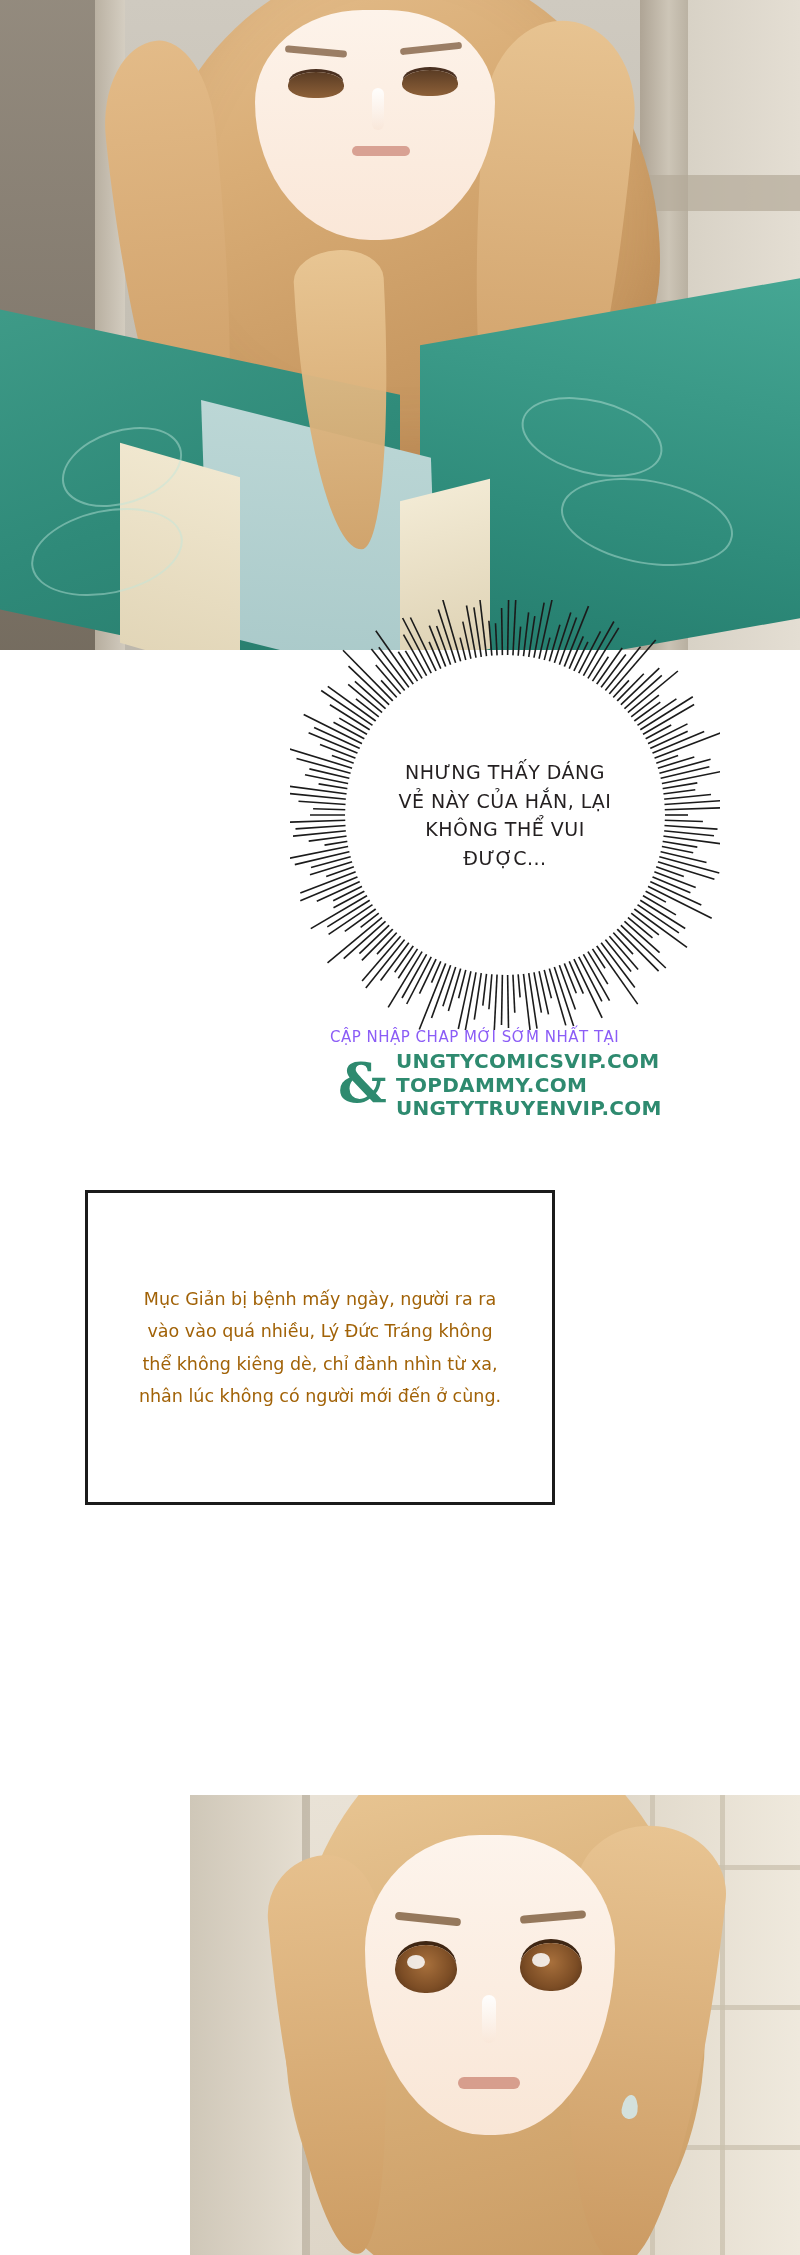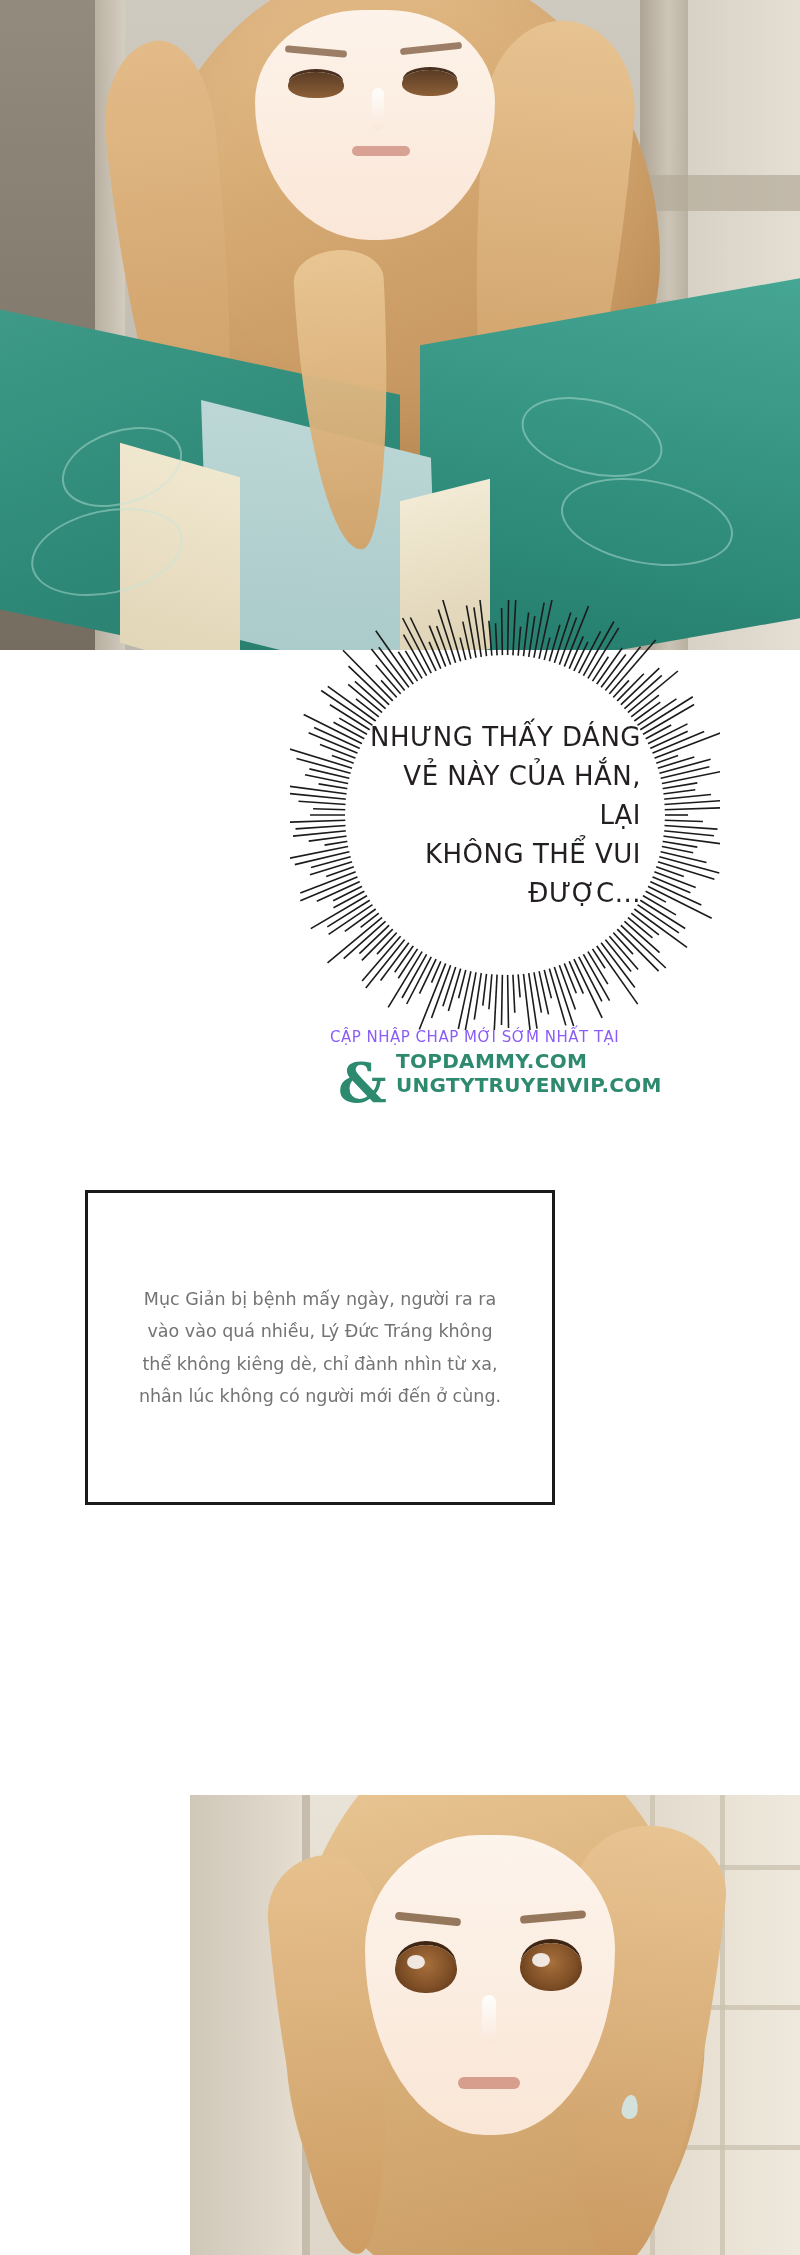--- a/index.html
+++ b/index.html
@@ -209,23 +209,23 @@
     position: absolute;
     inset: 0;
   }
   .bubble-text {
     position: absolute;
     left: 55px; top: 55px;
     width: 320px; height: 320px;
     display: flex;
     align-items: center;
     justify-content: center;
-    text-align: right;
+    text-align: center;
     font-family: "DejaVu Sans", sans-serif;
-    font-size: 26px;
+    font-size: 19px;
     line-height: 1.5;
     letter-spacing: .5px;
     color: #231f20;
     white-space: pre-line;
     padding: 0 24px;
     box-sizing: border-box;
   }
 
   
   .credit {
@@ -278,21 +278,21 @@
     box-sizing: border-box;
     display: flex;
     align-items: center;
     justify-content: center;
   }
   .narration-text {
     font-family: "DejaVu Sans", sans-serif;
     font-size: 17.5px;
     line-height: 1.85;
     text-align: center;
-    color: #737373;
+    color: #a16207;
     white-space: pre-line;
     padding: 0 26px;
   }
 
   
   .panel3 {
     position: absolute;
     left: 190px;
     top: 1795px;
     width: 610px;
@@ -642,20 +642,21 @@
     <div class="bubble-text">NHƯNG THẤY DÁNG
 VẺ NÀY CỦA HẮN, LẠI
 KHÔNG THỂ VUI
 ĐƯỢC...</div>
   </div>
 
   <div class="credit">
     <div class="credit-line">CẬP NHẬP CHAP MỚI SỚM NHẤT TẠI</div>
     <div class="credit-sites">
       <span class="amp">&amp;</span>
+      <div class="site">UNGTYCOMICSVIP.COM</div>
       <div class="site">TOPDAMMY.COM</div>
       <div class="site">UNGTYTRUYENVIP.COM</div>
     </div>
   </div>
 
   <div class="narration">
     <div class="narration-text">Mục Giản bị bệnh mấy ngày, người ra ra
 vào vào quá nhiều, Lý Đức Tráng không
 thể không kiêng dè, chỉ đành nhìn từ xa,
 nhân lúc không có người mới đến ở cùng.</div>

